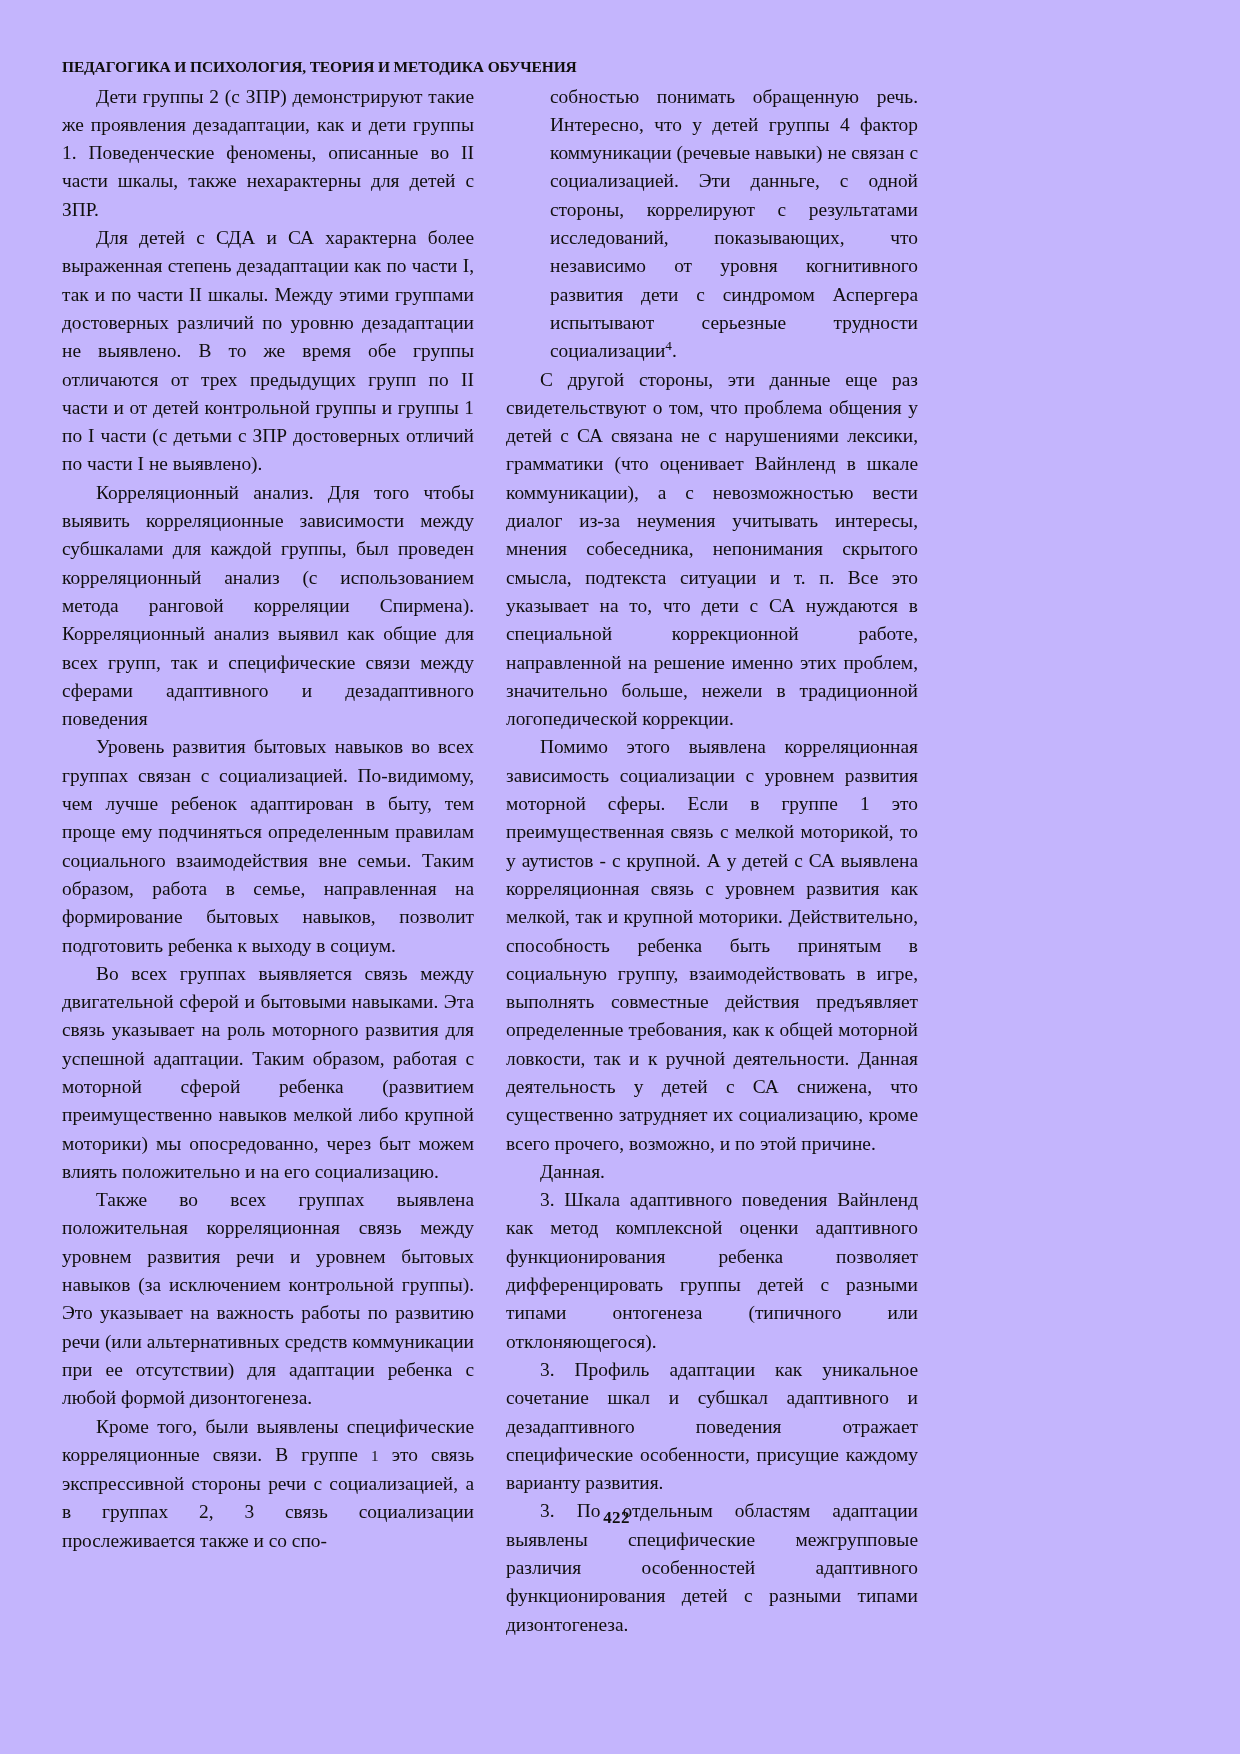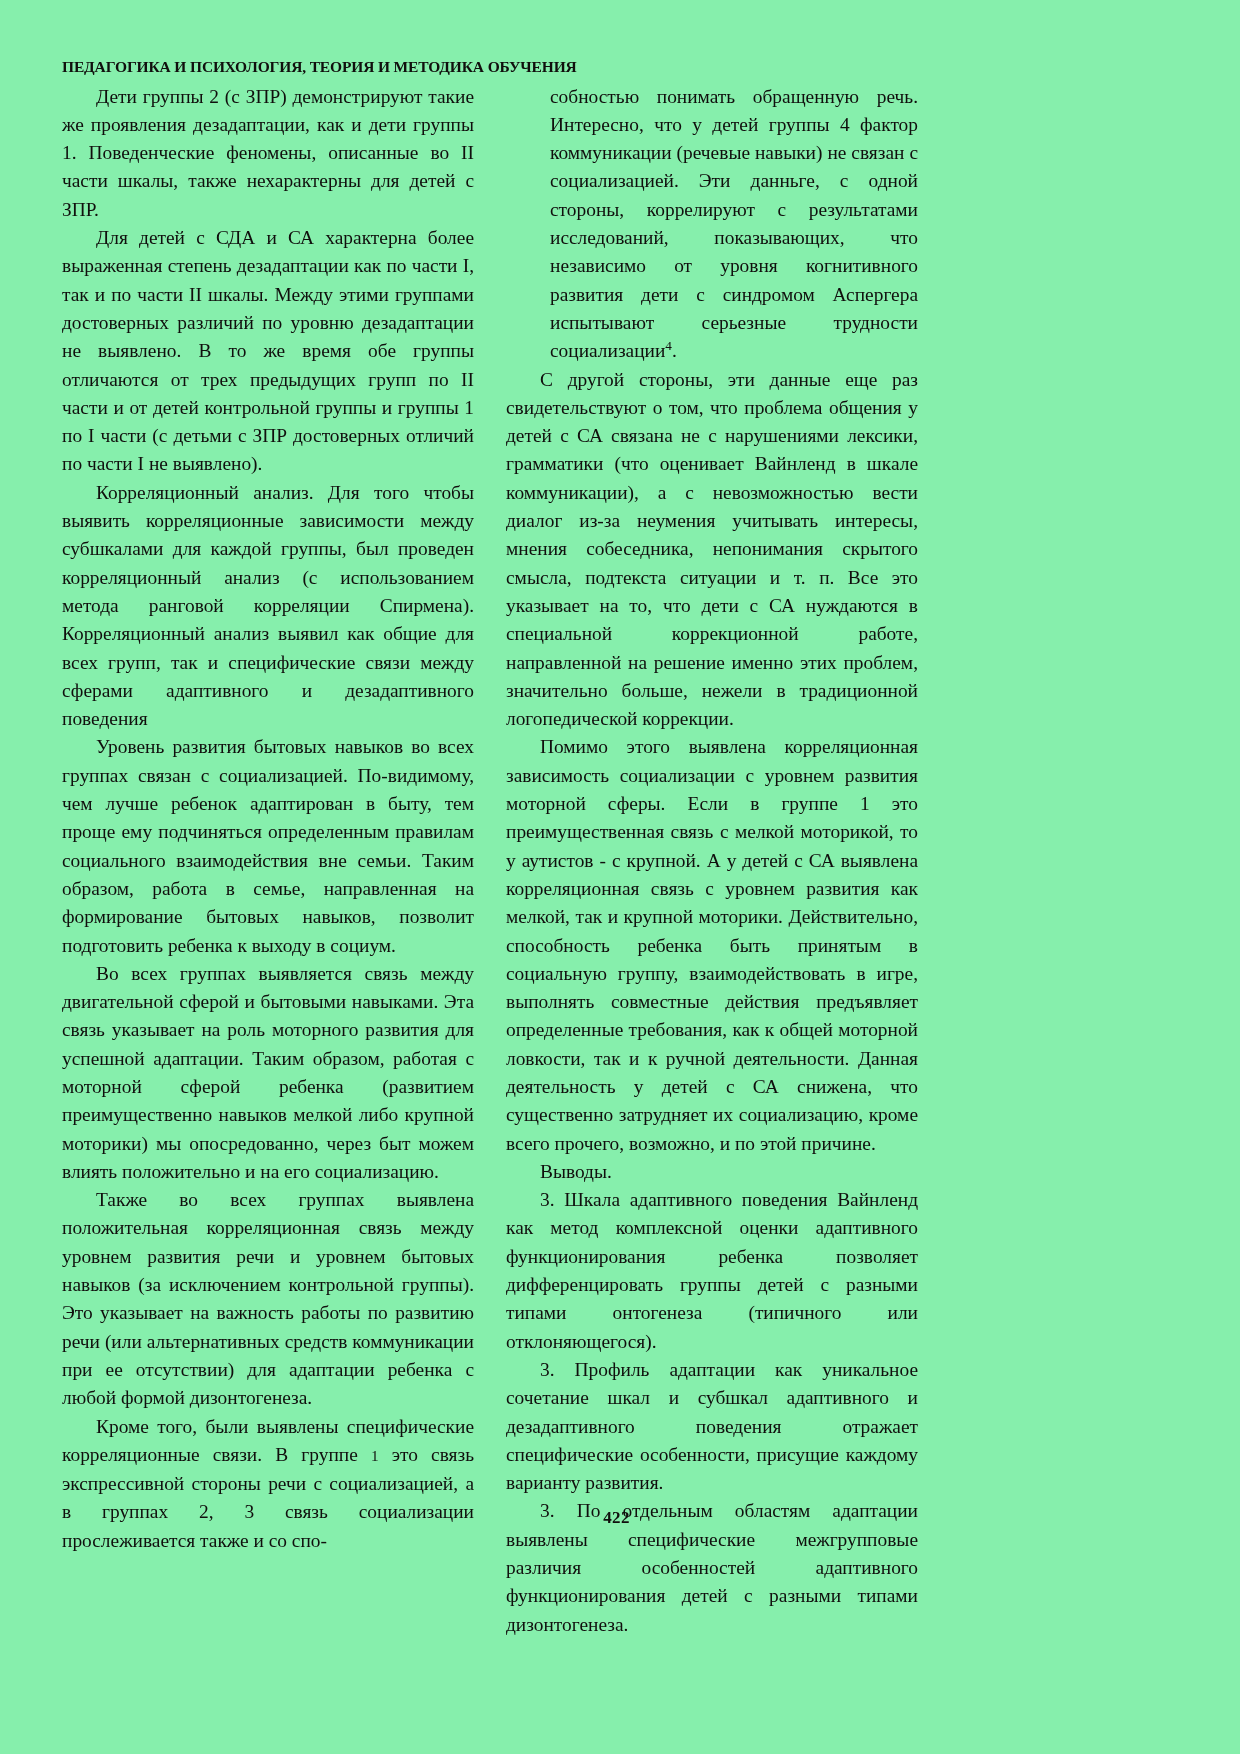--- a/index.html
+++ b/index.html
@@ -5,21 +5,21 @@
   html, body {
     margin: 0;
     padding: 0;
     background: #ffffff;
   }
   .page {
     position: relative;
     width: 1240px;
     height: 1754px;
     margin: 0 auto;
-    background: #86efac;
+    background: #c4b5fd;
     box-sizing: border-box;
     font-family: "Liberation Serif", "DejaVu Serif", serif;
     color: #100f0d;
     overflow: hidden;
   }
   .sheet {
     position: absolute;
     left: 62px;
     top: 58px;
     width: 856px;
@@ -107,21 +107,21 @@
       </div>
 
       <div class="col">
 
         <p class="para noindent"><span>собностью понимать обращенную речь. Интересно, что у детей группы 4 фактор коммуникации (речевые навыки) не связан с социализацией. Эти данньге, с одной стороны, коррелируют с результатами исследований, показывающих, что независимо от уровня когнитивного развития дети с синдромом Аспергера испытывают серьезные трудности социализации</span><sup class="fn">4</sup><span>.</span></p>
 
         <p class="para">С другой стороны, эти данные еще раз свидетельствуют о том, что проблема общения у детей с СА связана не с нарушениями лексики, грамматики (что оценивает Вайнленд в шкале коммуникации), а с невозможностью вести диалог из-за неумения учитывать интересы, мнения собеседника, непонимания скрытого смысла, подтекста ситуации и т. п. Все это указывает на то, что дети с СА нуждаются в специальной коррекционной работе, направленной на решение именно этих проблем, значительно больше, нежели в традиционной логопедической коррекции.</p>
 
         <p class="para">Помимо этого выявлена корреляционная зависимость социализации с уровнем развития моторной сферы. Если в группе 1 это преимущественная связь с мелкой моторикой, то у аутистов - с крупной. А у детей с СА выявлена корреляционная связь с уровнем развития как мелкой, так и крупной моторики. Действительно, способность ребенка быть принятым в социальную группу, взаимодействовать в игре, выполнять совместные действия предъявляет определенные требования, как к общей моторной ловкости, так и к ручной деятельности. Данная деятельность у детей с СА снижена, что существенно затрудняет их социализацию, кроме всего прочего, возможно, и по этой причине.</p>
 
-        <p class="para">Выводы.</p>
+        <p class="para">Данная.</p>
 
         <p class="para">3. Шкала адаптивного поведения Вайнленд как метод комплексной оценки адаптивного функционирования ребенка позволяет дифференцировать группы детей с разными типами онтогенеза (типичного или отклоняющегося).</p>
 
         <p class="para">3. Профиль адаптации как уникальное сочетание шкал и субшкал адаптивного и дезадаптивного поведения отражает специфические особенности, присущие каждому варианту развития.</p>
 
         <p class="para">3. По отдельным областям адаптации выявлены специфические межгрупповые различия особенностей адаптивного функционирования детей с разными типами дизонтогенеза.</p>
 
       </div>
 
     </div>

